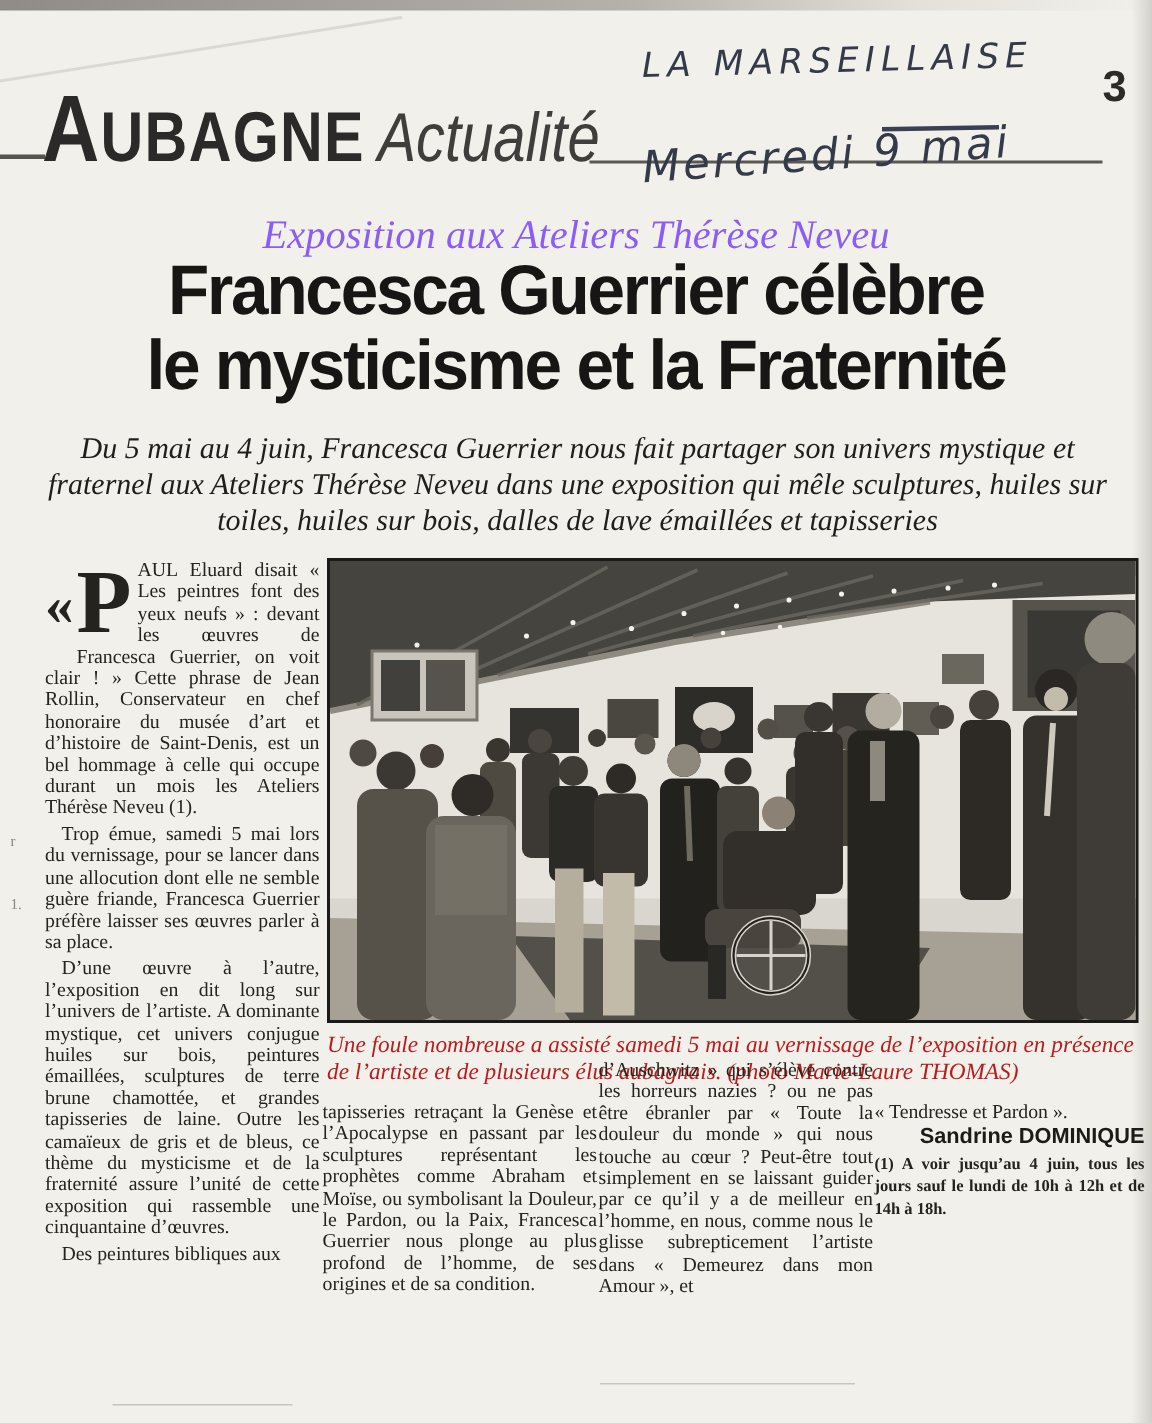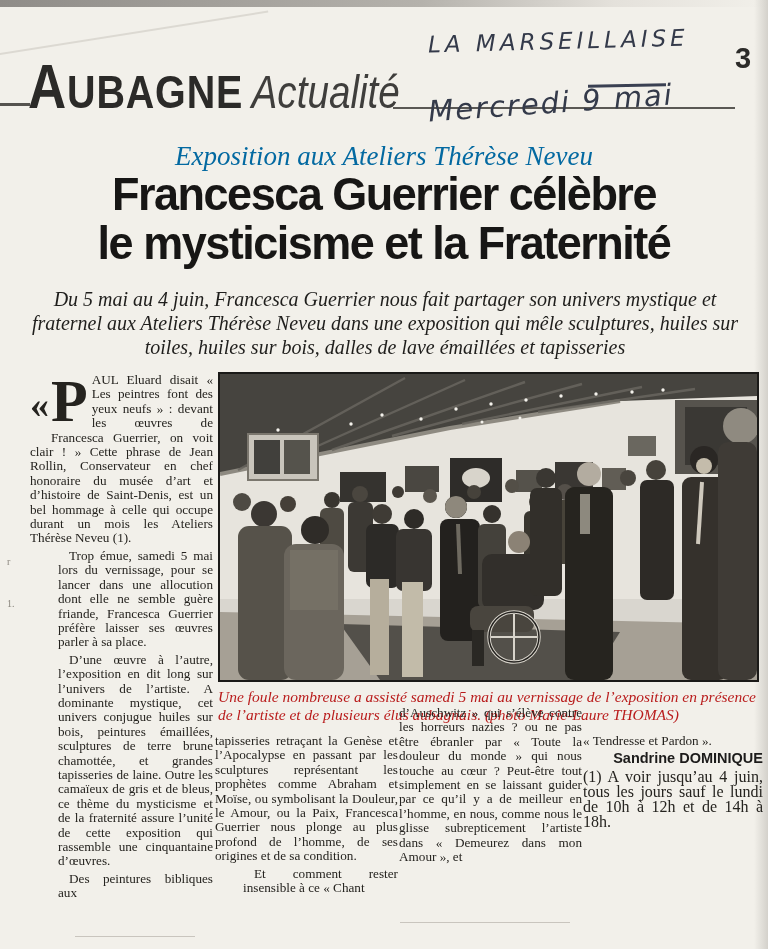--- a/index.html
+++ b/index.html
@@ -30,44 +30,44 @@
               transform:rotate(-1.5deg);white-space:nowrap;}
   .hand-underline{position:absolute;left:588px;top:84px;width:78px;height:3px;background:#3a4052;
                   transform:rotate(-1deg);}
   .page-num{position:absolute;left:735px;top:42px;font-family:"Liberation Sans",sans-serif;
             font-weight:bold;font-size:29px;color:#2c2b29;}
   .hand-date{position:absolute;left:428px;top:86px;font-size:29px;letter-spacing:2px;
              transform:rotate(-4deg);white-space:nowrap;}
 
   
   .kicker{position:absolute;left:24px;top:141px;width:720px;text-align:center;
-          font-style:italic;font-size:27px;color:#0369a1;}
+          font-style:italic;font-size:27px;color:#8b5cf6;}
   .headline{position:absolute;left:18px;top:169px;width:732px;text-align:center;
             font-family:"Liberation Sans",sans-serif;font-weight:bold;font-size:45px;
             line-height:1.07;letter-spacing:-1.5px;color:#171615;transform:scaleY(1.04);
             transform-origin:center top;}
   .lede{position:absolute;left:22px;top:287px;width:726px;text-align:center;
         font-style:italic;font-size:20px;line-height:1.2;color:#1f1e1c;}
 
   
   .bodycol{position:absolute;width:183px;font-size:13.2px;line-height:14.4px;
            text-align:justify;color:#25231f;}
   .bodycol p{margin:0 0 3px 0;}
-  .bodycol p.indent{text-indent:11px;margin-left:28px;}
+  .bodycol p.indent{text-indent:11px;}
   #col1{left:30px;top:373px;}
   #col2{left:215px;top:734px;}
   #col3{left:399px;top:706px;}
   #col4{left:583px;top:734px;width:180px;}
   .openq{float:left;font-size:38px;line-height:58px;font-weight:bold;margin:2px 2px 0 0;}
   .dropcap{float:left;font-size:60px;line-height:52px;font-weight:bold;margin:2px 4px 0 0;}
   .subhead{font-family:"Liberation Sans",sans-serif;font-weight:bold;font-size:18.5px;
            line-height:21px;color:#1c1b1a;margin:7px 0 4px 0;text-align:left;}
   .byline{font-family:"Liberation Sans",sans-serif;font-weight:bold;font-size:14.5px;
           text-align:right;margin-top:20px;color:#1c1b1a;}
-  .footnote{font-weight:normal;font-size:16px;line-height:15.2px;margin-top:14px;}
+  .footnote{font-weight:bold;font-size:11px;line-height:15.2px;margin-top:14px;}
 
   
   .photo{position:absolute;left:218px;top:372px;width:541px;height:310px;
          border:2px solid #1b1a18;box-sizing:border-box;background:#d9d6cf;}
   .photo svg{display:block;width:100%;height:100%;}
   .caption{position:absolute;left:218px;top:688px;width:546px;font-style:italic;
            font-size:15.5px;line-height:17.5px;color:#b91c1c;}
 
   .margin-mark{position:absolute;left:7px;font-size:10px;color:#8b877f;}
 </style>
@@ -217,22 +217,21 @@
         <circle cx="292" cy="112" r="7" fill="#534f47"></circle>
           <circle cx="408" cy="104" r="8" fill="#49453e"></circle>
         <circle cx="178" cy="118" r="6" fill="#3e3a34"></circle>
           <circle cx="68" cy="130" r="8" fill="#453f38"></circle>
       </g>
     </svg>
   </div>
   <div class="caption">Une foule nombreuse a assisté samedi 5 mai au vernissage de l’exposition en présence de l’artiste et de plusieurs élus aubagnais. (photo Marie-Laure THOMAS)</div>
 
   <div id="col2" class="bodycol">
-    <p>tapisseries retraçant la Genèse et l’Apocalypse en passant par les sculptures représentant les prophètes comme Abraham et Moïse, ou symbolisant la Douleur, le Amour, ou la Paix, Francesca Guerrier nous plonge au plus profond de l’homme, de ses origines et de sa condition.</p>
-    <p class="indent">Et comment rester insensible à ce « Chant</p>
+    <p>tapisseries retraçant la Genèse et l’Apocalypse en passant par les sculptures représentant les prophètes comme Abraham et Moïse, ou symbolisant la Douleur, le Pardon, ou la Paix, Francesca Guerrier nous plonge au plus profond de l’homme, de ses origines et de sa condition.</p>
   </div>
   <div id="col3" class="bodycol">
     <p>d’Auschwitz » qui s’élève contre les horreurs nazies ? ou ne pas être ébranler par « Toute la douleur du monde » qui nous touche au cœur ? Peut-être tout simplement en se laissant guider par ce qu’il y a de meilleur en l’homme, en nous, comme nous le glisse subrepticement l’artiste dans « Demeurez dans mon Amour », et</p>
   </div>
   <div id="col4" class="bodycol">
     <p>« Tendresse et Pardon ».</p>
     <p class="byline">Sandrine DOMINIQUE</p>
     <p class="footnote">(1) A voir jusqu’au 4 juin, tous les jours sauf le lundi de 10h à 12h et de 14h à 18h.</p>
   </div>
 

